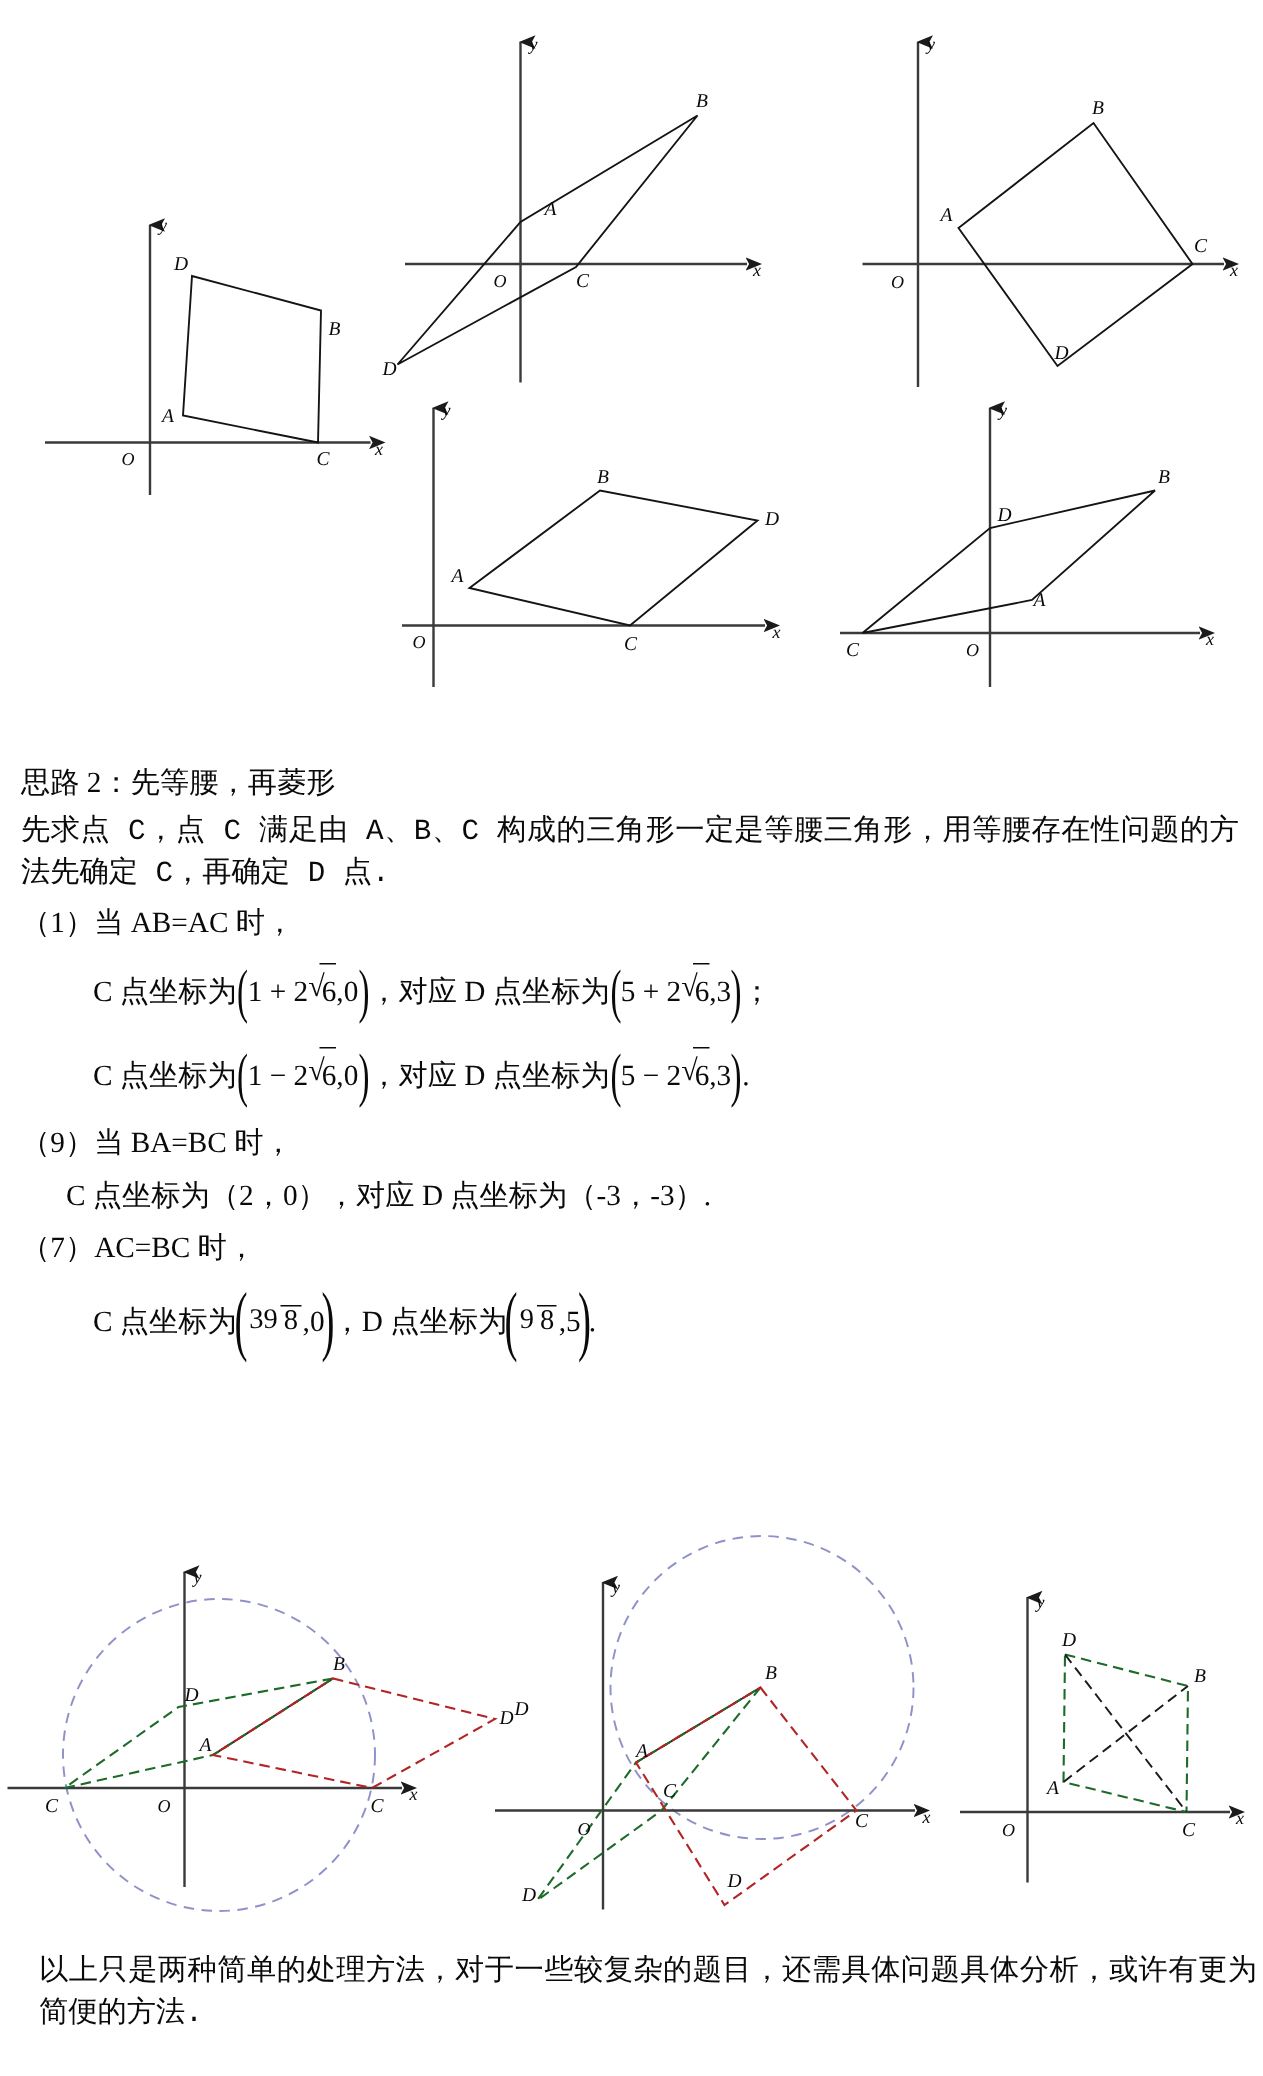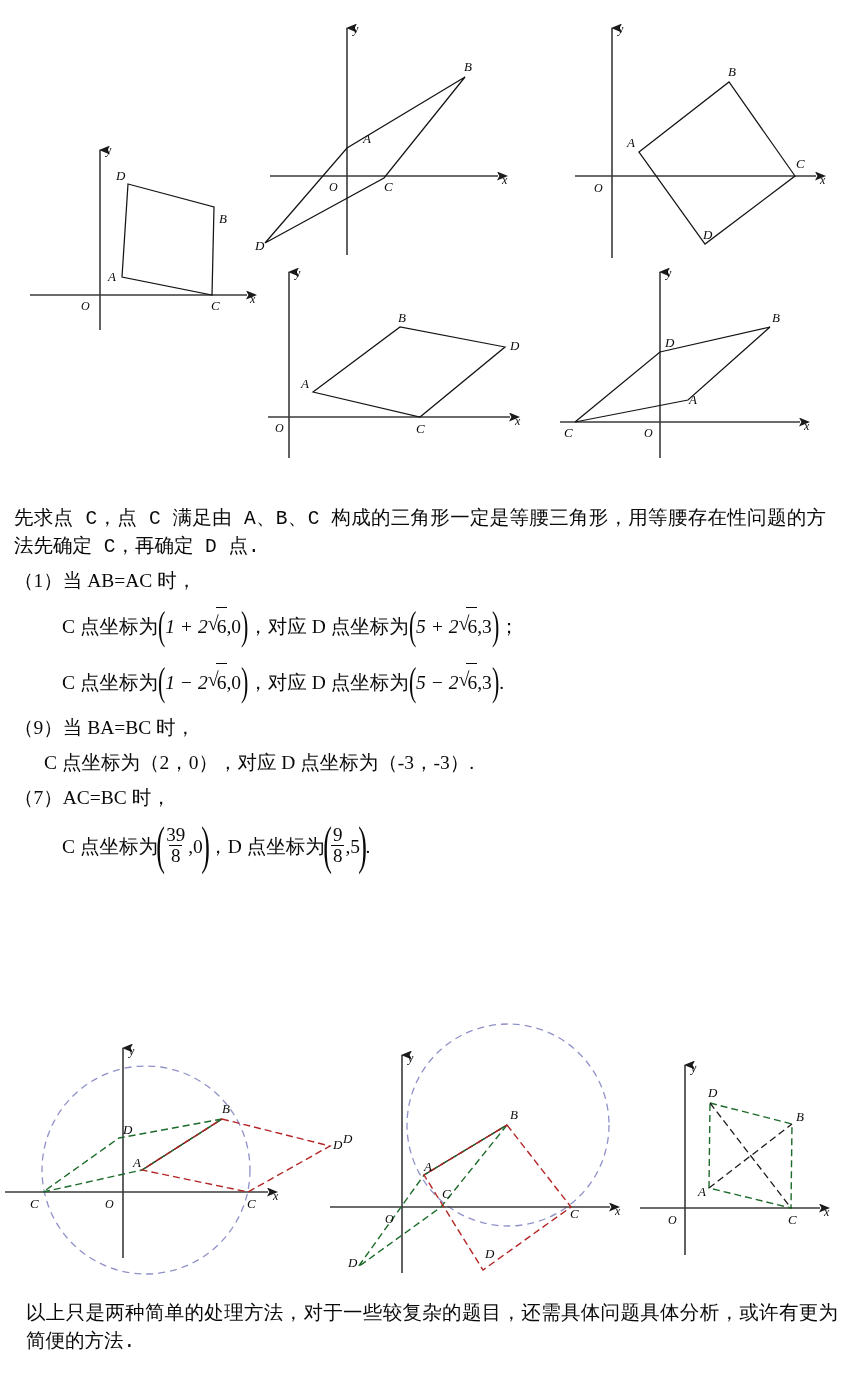--- a/index.html
+++ b/index.html
@@ -78,21 +78,21 @@
     margin: 0;
     padding: 0;
   }
   .tpara {
     margin: 0;
     padding: 0;
     text-align: justify;
     line-height: 28px;
     font-family: Liberation Mono, monospace;
   }
-  .ital { font-style: italic; }
+  .ital { }
   .indent2 { padding-left: 30px; }
   .row-formula {
     display: flex;
     align-items: center;
     white-space: nowrap;
     height: 56px;
     padding-left: 48px;
   }
   .paren {
     display: inline-block;
@@ -125,21 +125,21 @@
   .sqrt-bar {
     position: absolute;
     left: 8px;
     top: -1px;
     height: 1.3px;
     background: #0a0a0a;
     width: 11px;
   }
   .frac {
     display: inline-flex;
-    flex-direction: column;
+    flex-direction: row;
     align-items: center;
     vertical-align: middle;
     font-size: 19px;
     line-height: 1.05;
     margin: 16px 1px;
     position: relative;
     top: -1px;
     justify-content: center;
   }
   .frac .num { padding: 0 2px; }
@@ -232,20 +232,21 @@
         <text class="lbl" x="772" y="322">B</text>
         <text class="lbl" x="665" y="347">D</text>
         <text class="lbl" x="689" y="404">A</text>
         <text class="lbl" x="564" y="437">C</text>
       </g>
     </svg>
   </div>
 
   <div class="body-text">
 
+    <div class="tline">思路 2：先等腰，再菱形</div>
 
     <div class="tpara">先求点 C，点 C 满足由 A、B、C 构成的三角形一定是等腰三角形，用等腰存在性问题的方法先确定 C，再确定 D 点.</div>
 
     <div class="tline" style="margin-top:2px;">（1）当 AB=AC 时，</div>
 
     <div class="row-formula">
       <span>C 点坐标为</span>
       <span class="paren">(</span>
       <span class="ital">1 + 2</span>
       <span class="sqrt-wrap">

